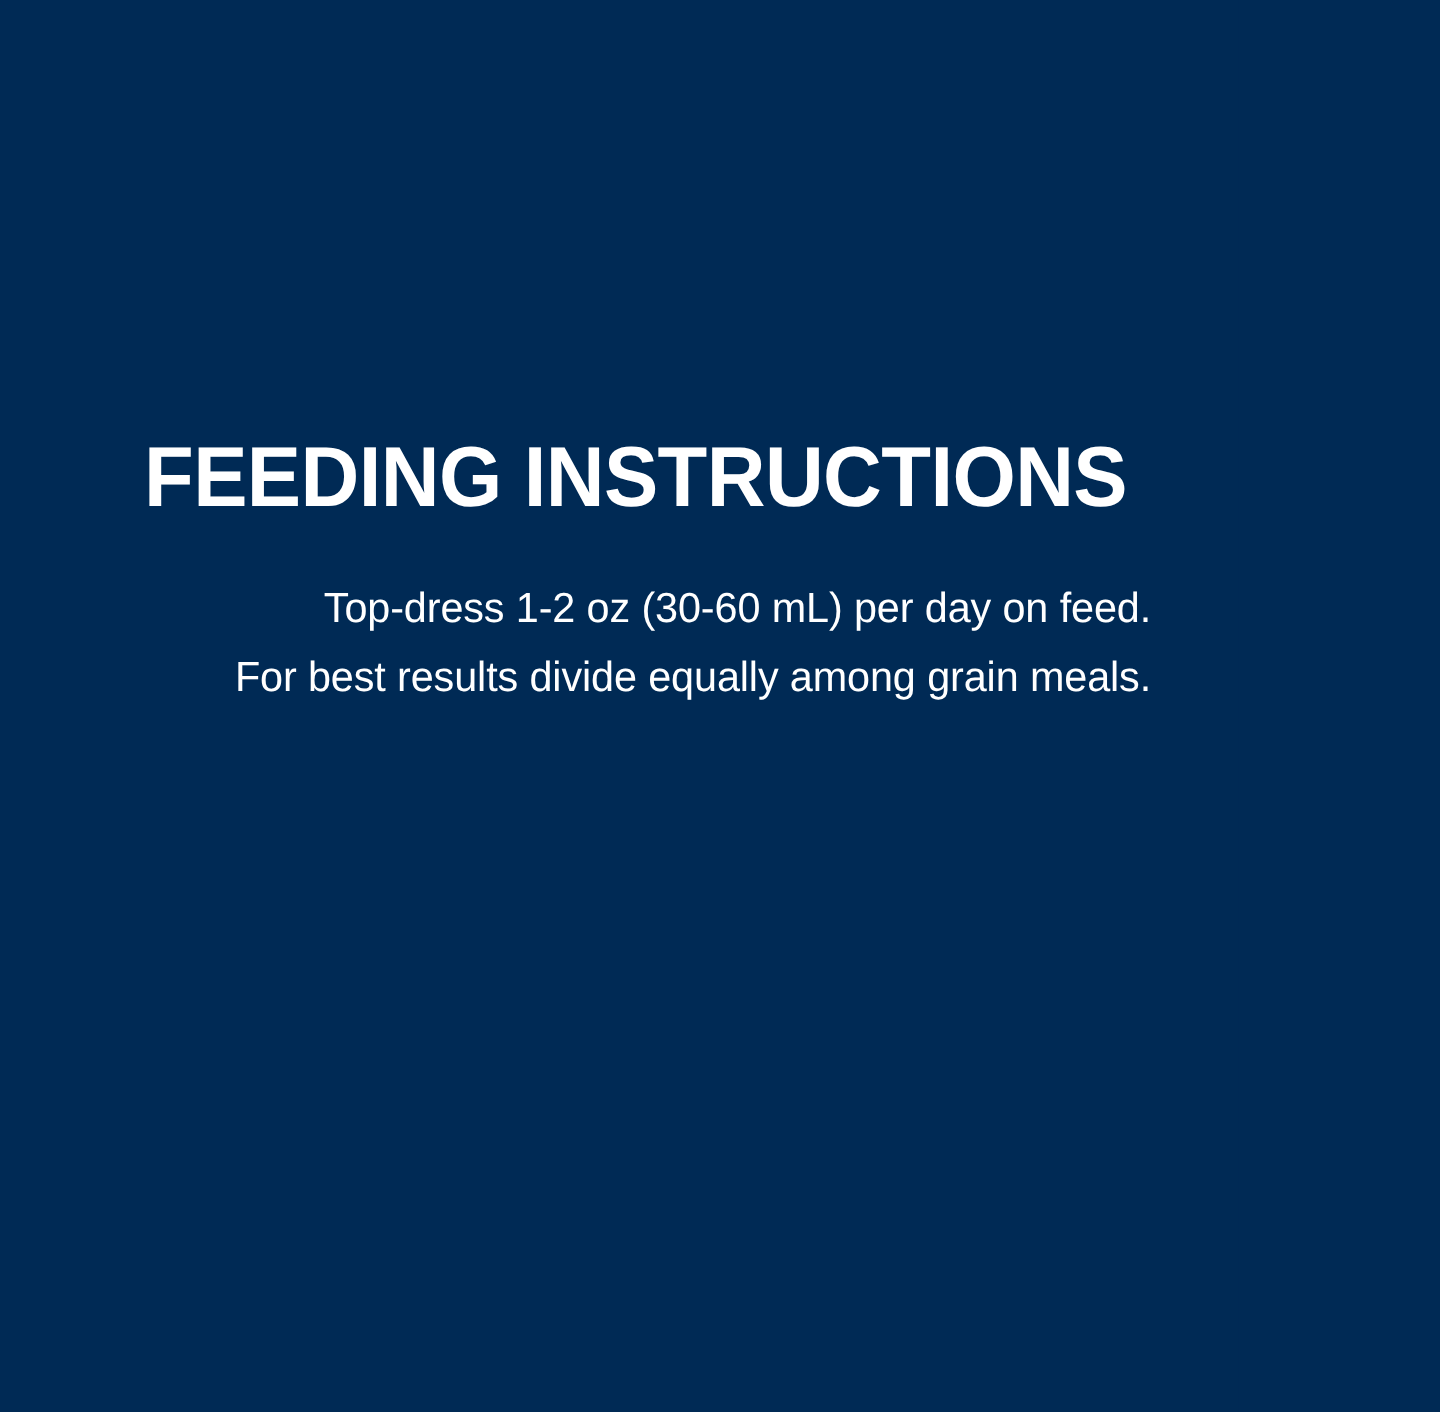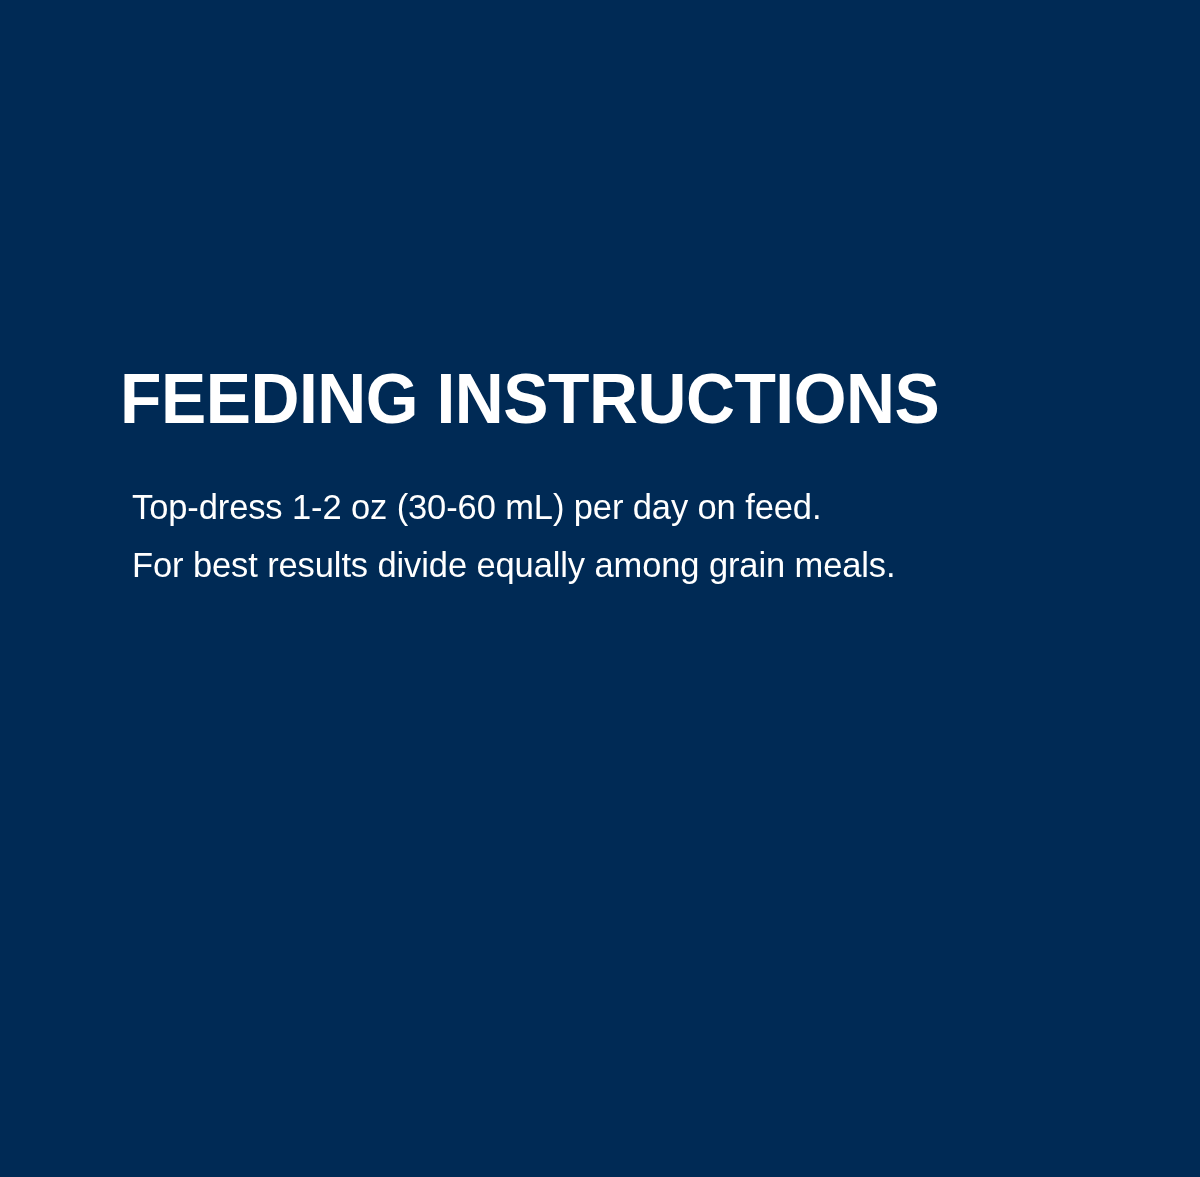--- a/index.html
+++ b/index.html
@@ -14,20 +14,21 @@
     font-family: "Liberation Sans", sans-serif;
     overflow: hidden;
   }
 
   .panel {
     position: relative;
     width: 1032px;
     height: 1177px;
     background: #002A55;
     box-sizing: border-box;
+    text-align: right;
   }
 
   .content {
     position: absolute;
     left: 120px;
     top: 363px;
     right: 60px;
   }
 
   .panel-title {
@@ -36,21 +37,21 @@
     line-height: 1.0;
     color: #FFFFFF;
     letter-spacing: -0.5px;
     transform: scaleX(0.955);
     transform-origin: left center;
     margin: 0 0 44px 0;
     white-space: nowrap;
   }
 
   .body-block {
-    margin: 12px;
+    margin: 0;
   }
 
   .body-line {
     font-size: 35px;
     font-weight: 400;
     line-height: 58px;
     color: #FFFFFF;
     letter-spacing: -0.1px;
     transform: scaleX(0.985);
     transform-origin: left center;

